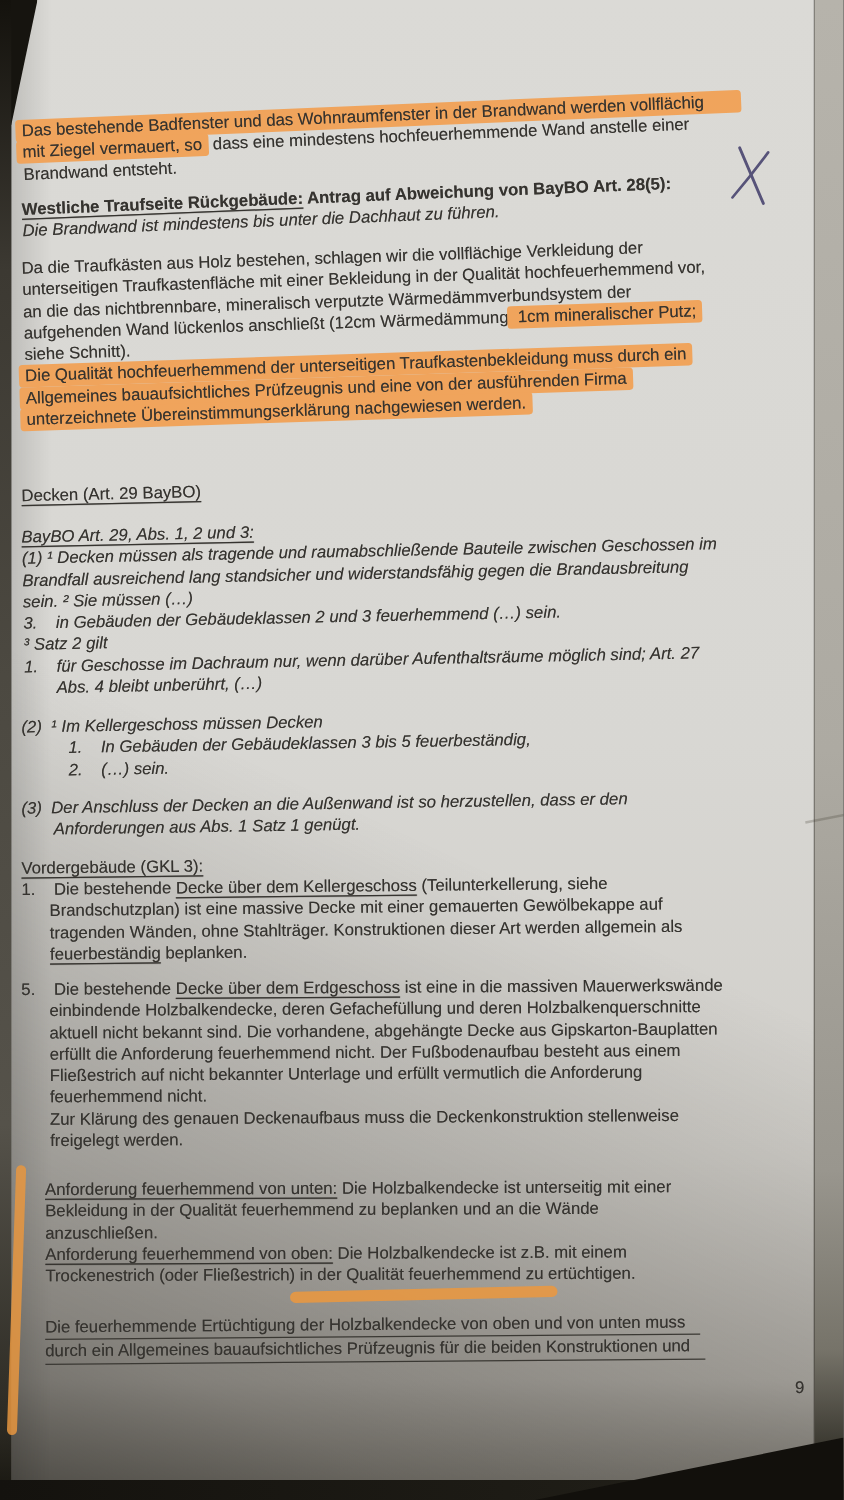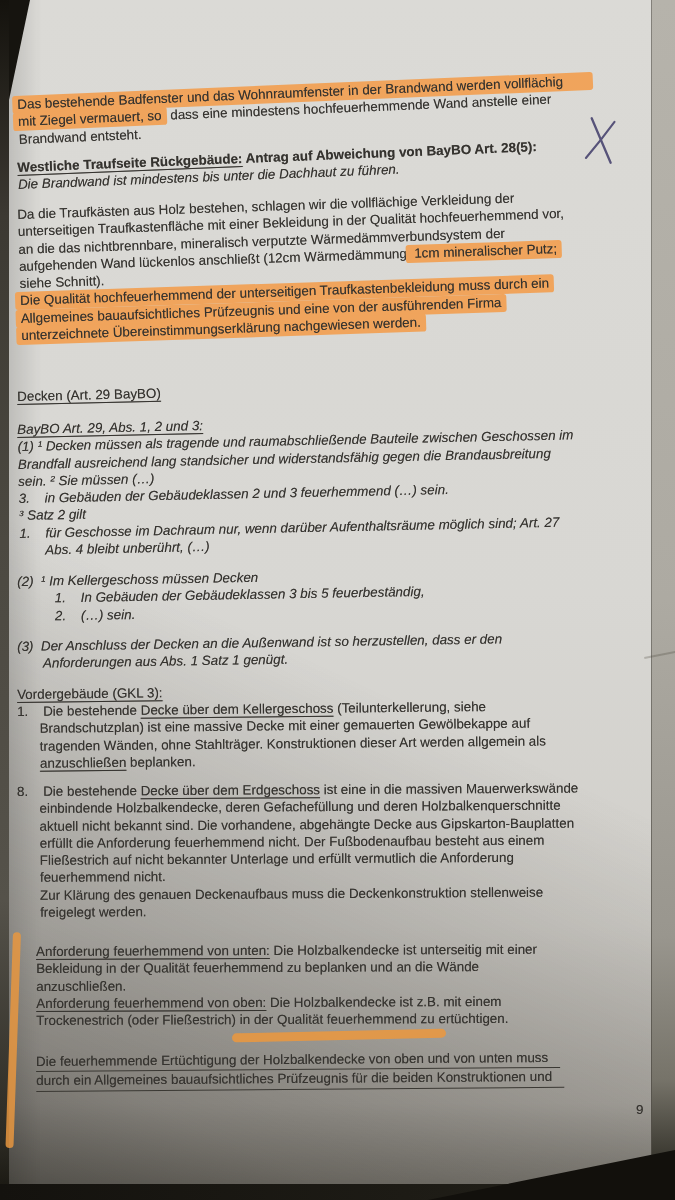--- a/index.html
+++ b/index.html
@@ -139,25 +139,25 @@
   </div>
 
   <div class="blk b-vorder-h">
     <div class="ln"><span class="ul">Vordergebäude (GKL 3):</span></div>
   </div>
 
   <div class="blk b-item1">
     <div class="ln"><span>1.    Die bestehende </span><span class="ul">Decke über dem Kellergeschoss</span><span> (Teilunterkellerung, siehe</span></div>
     <div class="ln">      Brandschutzplan) ist eine massive Decke mit einer gemauerten Gewölbekappe auf</div>
     <div class="ln">      tragenden Wänden, ohne Stahlträger. Konstruktionen dieser Art werden allgemein als</div>
-    <div class="ln"><span>      </span><span class="ul">anzuschließen</span><span> beplanken.</span></div>
+    <div class="ln"><span>      </span><span class="ul">feuerbeständig</span><span> beplanken.</span></div>
   </div>
 
   <div class="blk b-item2">
-    <div class="ln"><span>8.    Die bestehende </span><span class="ul">Decke über dem Erdgeschoss</span><span> ist eine in die massiven Mauerwerkswände</span></div>
+    <div class="ln"><span>5.    Die bestehende </span><span class="ul">Decke über dem Erdgeschoss</span><span> ist eine in die massiven Mauerwerkswände</span></div>
     <div class="ln">      einbindende Holzbalkendecke, deren Gefachefüllung und deren Holzbalkenquerschnitte</div>
     <div class="ln">      aktuell nicht bekannt sind. Die vorhandene, abgehängte Decke aus Gipskarton-Bauplatten</div>
     <div class="ln">      erfüllt die Anforderung feuerhemmend nicht. Der Fußbodenaufbau besteht aus einem</div>
     <div class="ln">      Fließestrich auf nicht bekannter Unterlage und erfüllt vermutlich die Anforderung</div>
     <div class="ln">      feuerhemmend nicht.</div>
     <div class="ln">      Zur Klärung des genauen Deckenaufbaus muss die Deckenkonstruktion stellenweise</div>
     <div class="ln">      freigelegt werden.</div>
   </div>
 
   <div class="blk b-anford">

